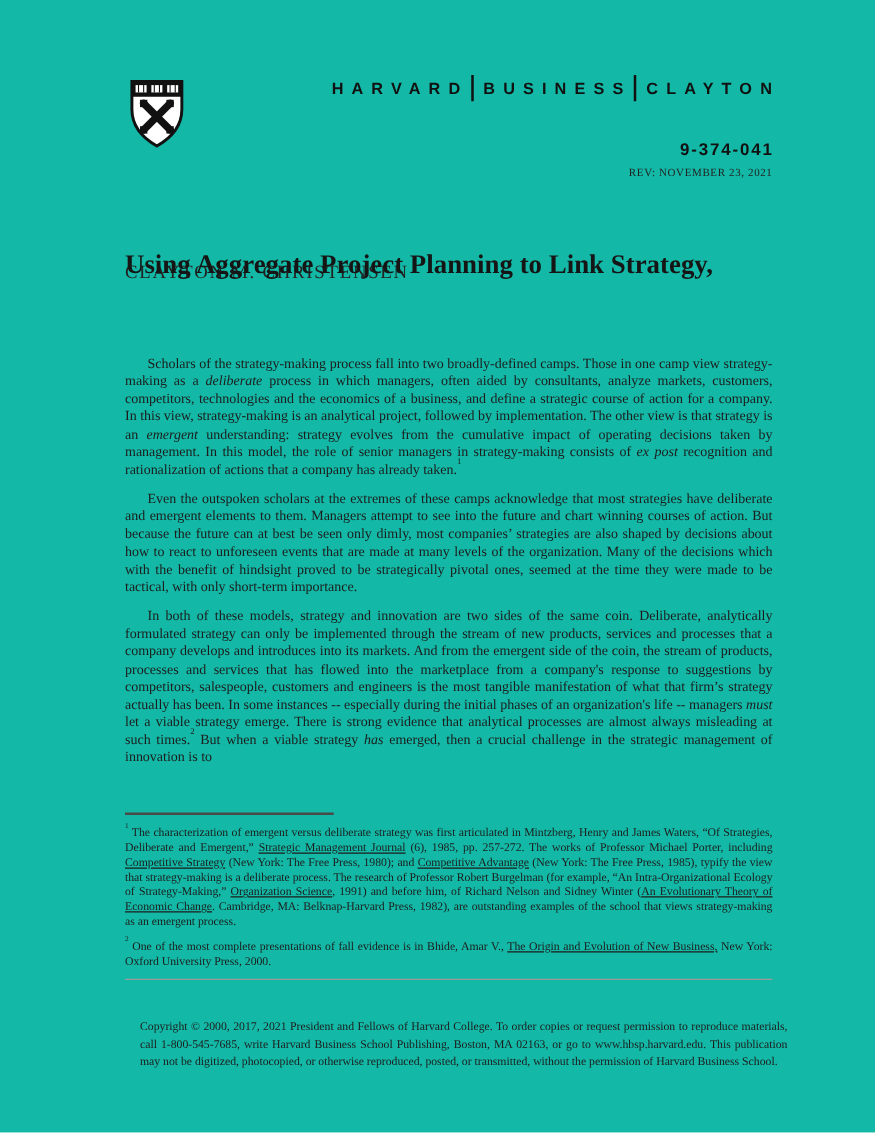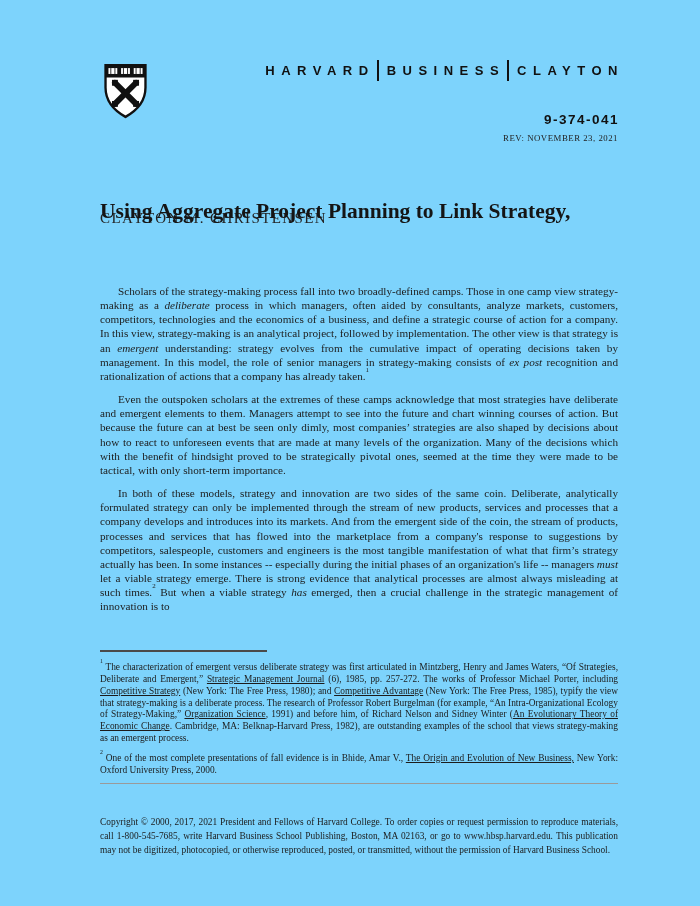--- a/index.html
+++ b/index.html
@@ -1,17 +1,17 @@
 <!DOCTYPE html>
 <html><head>
 <meta charset="utf-8">
 <style>
   html,body{margin:0;padding:0;background:#ffffff;}
   .page{
-    position:relative;width:700px;height:906px;background:#7dd3fc;overflow:hidden;
+    position:relative;width:700px;height:906px;background:#14b8a6;overflow:hidden;
     font-family:"Liberation Serif", serif;color:#1c1c1c;
   }
   .content{position:absolute;left:100px;top:0;width:518px;height:906px;}
 
   
   .shield{position:absolute;left:2px;top:61px;width:47px;height:60px;}
   .wordmark{
     position:absolute;right:-6px;top:60px;display:flex;align-items:center;
     font-family:"Liberation Sans", sans-serif;font-weight:bold;font-size:13px;
     letter-spacing:6.5px;color:#111;white-space:nowrap;
@@ -35,21 +35,21 @@
 
   
   .fnsep{position:absolute;left:0;top:650px;width:167px;border:none;border-top:2px solid #4a4a4a;margin:0;}
   .footnotes{position:absolute;left:0;top:662px;width:518px;}
   .fn{font-size:9.4px;line-height:11.85px;text-align:justify;margin:0 0 8px 0;}
   .ul{text-decoration:underline;text-underline-offset:1px;}
 
   
   .rule{position:absolute;left:0;top:783px;width:518px;border:none;border-top:1px solid #9a9a9a;margin:0;}
   .note{position:absolute;left:0;top:794px;width:518px;font-size:9.4px;line-height:13px;}
-  .copyright{position:absolute;left:0;top:816px;width:518px;font-size:9.4px;line-height:13.9px;text-align:justify;}
+  .copyright{position:absolute;left:12px;top:816px;width:518px;font-size:9.4px;line-height:13.9px;text-align:justify;}
 </style>
 </head>
 <body>
 
 <div class="page">
   <div class="content">
 
     <div class="shield">
       <svg viewBox="0 0 80 100" width="47" height="60" xmlns="http://www.w3.org/2000/svg">
         <path d="M6,6 H74 V44 Q74,75 40,94 Q6,75 6,44 Z" fill="#ffffff" stroke="#111" stroke-width="4"></path>

